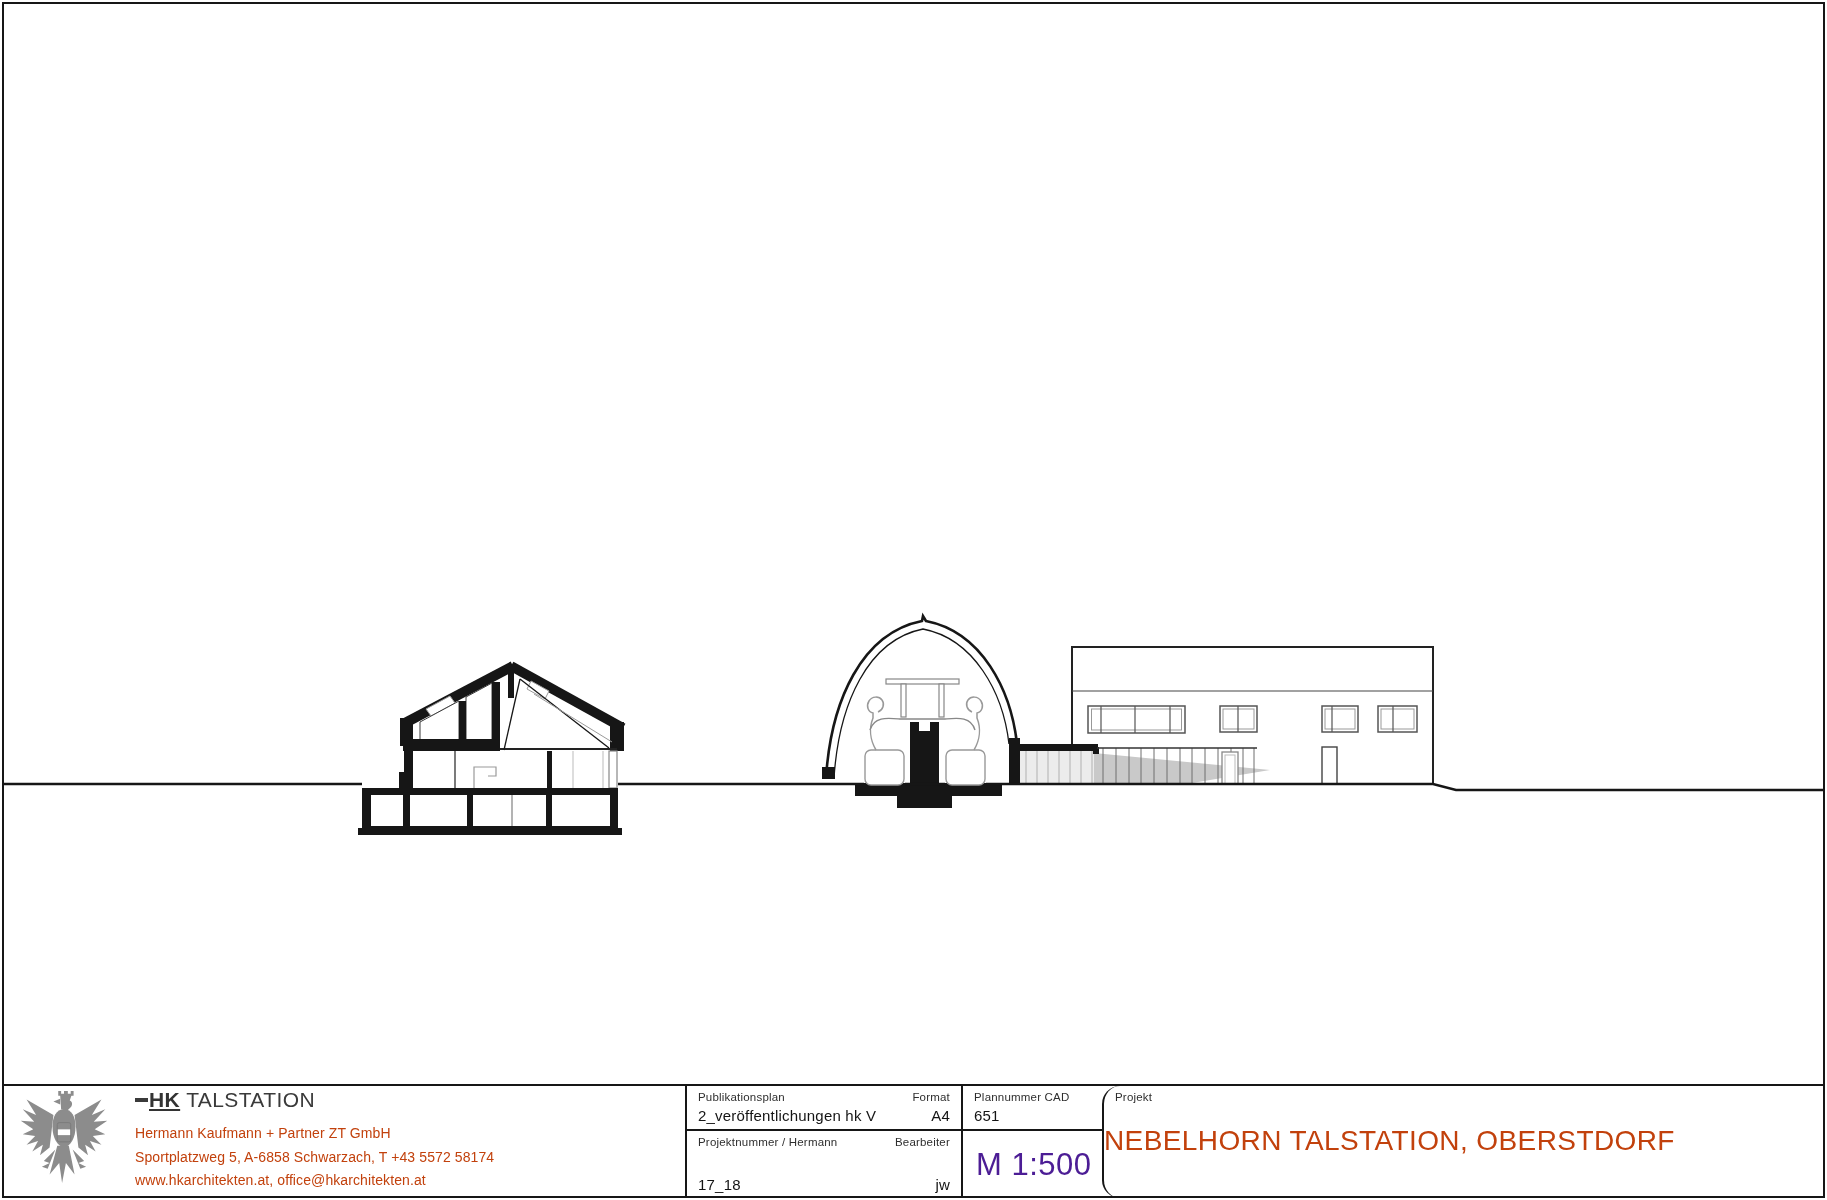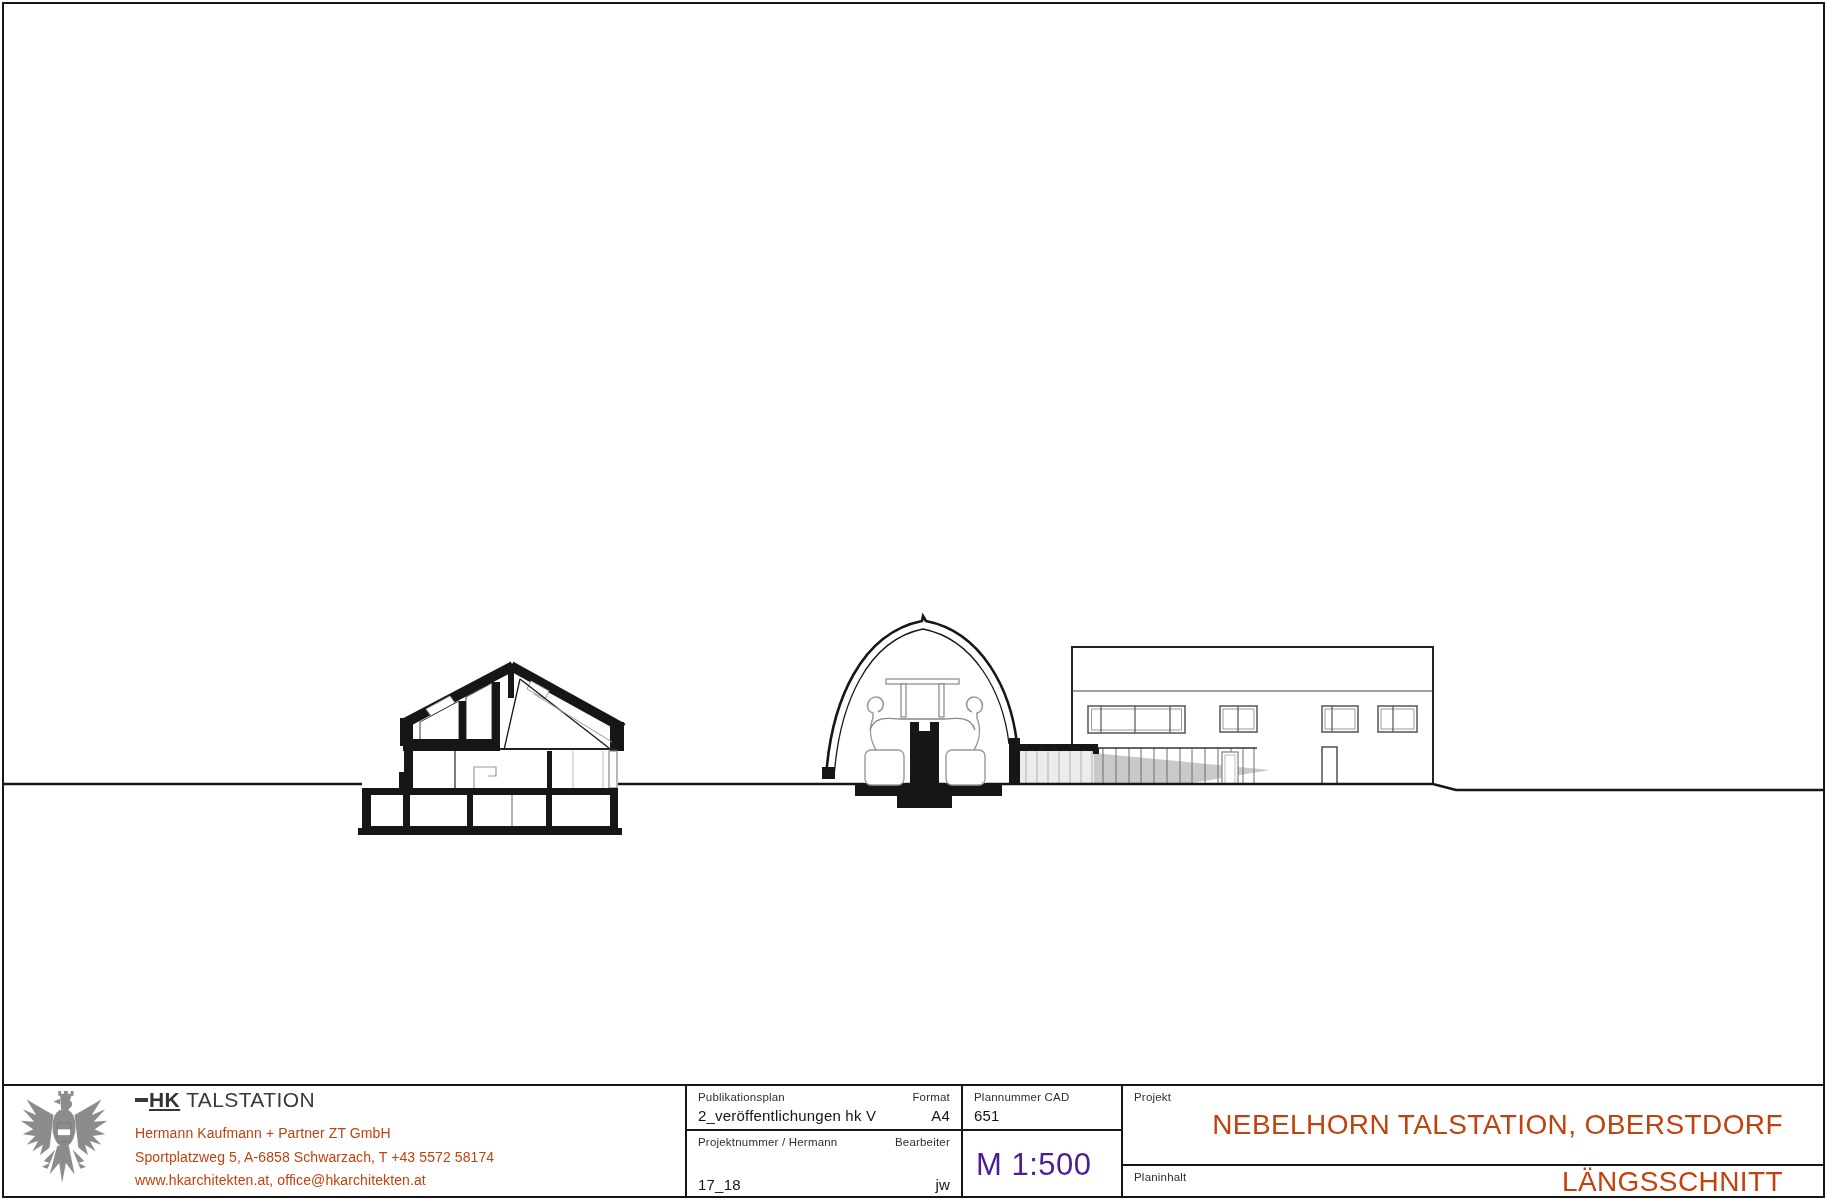--- a/index.html
+++ b/index.html
@@ -7,22 +7,22 @@
   .sheet{position:relative;width:1827px;height:1200px;background:#fff;overflow:hidden;}
   .frame{position:absolute;inset:2px;border:2px solid #161616;pointer-events:none;z-index:3;}
   svg.drawing{position:absolute;left:0;top:0;width:1827px;height:1200px;z-index:1;}
 
   .titleblock{position:absolute;left:2px;right:2px;bottom:2px;height:114px;background:#fff;
     border-top:2px solid #161616;display:flex;z-index:2;box-sizing:border-box;}
   .tb-col{box-sizing:border-box;height:100%;}
   .tb-col + .tb-col{border-left:2px solid #161616;}
   .col-architect{width:683px;position:relative;}
   .col-plan{width:276px;display:flex;flex-direction:column;}
-  .col-num{width:160px;display:flex;flex-direction:column;}
-  .col-project{flex:1;display:flex;flex-direction:column;}
+  .col-num{width:141px;display:flex;flex-direction:column;}
+  .col-project{flex:1;display:flex;flex-direction:row;border-radius:18px;}
   .tb-row-top{height:45px;border-bottom:2px solid #161616;box-sizing:border-box;position:relative;}
   .tb-row-bottom{flex:1;position:relative;}
   .lblrow{display:flex;justify-content:space-between;padding:5px 11px 0 11px;}
   .lbl{font-size:11.5px;color:#2e2e2e;letter-spacing:.2px;}
   .valrow{display:flex;justify-content:space-between;align-items:flex-end;
     position:absolute;left:0;right:0;bottom:5px;padding:0 11px;gap:13px;}
   .val{font-size:15px;color:#141414;letter-spacing:.2px;}
   .scale-cell{display:flex;align-items:center;height:100%;padding-left:13px;
     font-size:31px;color:#4c1d95;letter-spacing:.5px;}
   .big-cell{position:relative;height:100%;}
@@ -218,20 +218,16 @@
       <div class="tb-row-bottom">
         <div class="scale-cell">M 1:500</div>
       </div>
     </div>
 
     <div class="tb-col col-project">
       <div class="tb-row-top big-cell">
         <span class="lbl">Projekt</span>
         <div class="big-val">NEBELHORN TALSTATION, OBERSTDORF</div>
       </div>
-      <div class="tb-row-bottom big-cell">
-        <span class="lbl">Planinhalt</span>
-        <div class="big-val">LÄNGSSCHNITT</div>
-      </div>
     </div>
 
   </div>
 </div>
 
 </body></html>

